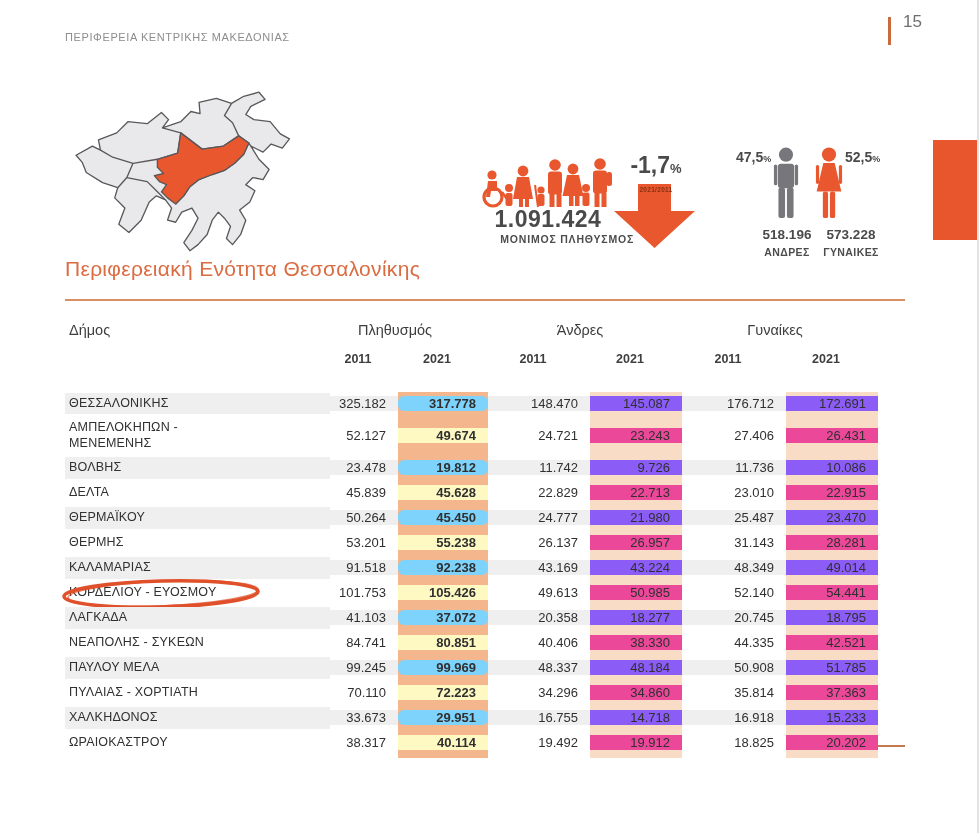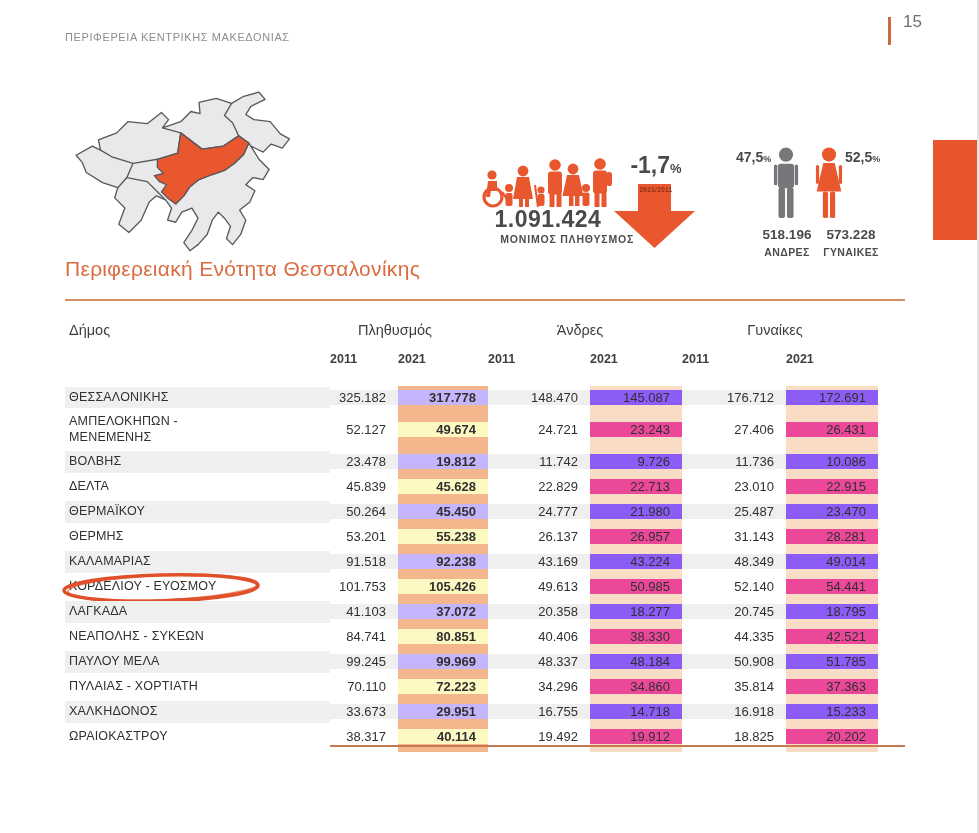--- a/index.html
+++ b/index.html
@@ -90,38 +90,38 @@
     grid-template-columns:265px 68px 90px 102px 92px 104px 92px;
     align-items:center;
   }
   .group-header-row { height:30px; font-size:14.5px; color:#3e3e3e; }
   .gh-name { padding-left:4px; }
   .gh-span2 { text-align:center; }
   .gh-pop { grid-column:2 / span 2; padding-right:28px; }
   .gh-men { grid-column:4 / span 2; padding-right:10px; }
   .gh-women { grid-column:6 / span 2; padding-right:10px; }
   .year-header-row { height:27px; font-size:12.5px; font-weight:bold; color:#3e3e3e; }
-  .year-cell { text-align:left; padding-right:12px; }
-
-  .table-body { position:relative; margin-top:14px; }
+  .year-cell { text-align:center; padding-right:12px; }
+
+  .table-body { position:relative; margin-top:20px; }
   .band { position:absolute; top:0; bottom:-4px; z-index:0; }
   .band-pop   { left:333px; width:90px; background:#f4b68c; }
   .band-men   { left:525px; width:92px; background:#f8dcc6; }
   .band-women { left:721px; width:92px; background:#f8dcc6; }
 
   .table-row { position:relative; z-index:1; min-height:23px; margin-bottom:2px;
     font-size:12.5px; color:#303030; }
   .cell-name { padding:3px 4px 3px 4px; letter-spacing:.2px; position:relative; }
   .cell-name .nm { display:inline-block; max-width:178px; line-height:1.25; }
   .cell-num { text-align:right; padding-right:12px; font-size:13px; white-space:nowrap; }
   .cell-pop2021 { font-weight:bold; }
 
   .row-gray .cell-plain  { background:#efefef; }
   .row-white .cell-plain { background:#ffffff; }
-  .row-gray  .cell-pop2021 { background:#c4b5fd; }
+  .row-gray  .cell-pop2021 { background:#7dd3fc;border-radius:6px; }
   .row-white .cell-pop2021 { background:#fef9c3; }
   .row-gray  .cell-light2021 { background:#8b5cf6; }
   .row-white .cell-light2021 { background:#ec4899; }
 
   .bottom-rule {
     position:absolute; left:65px; top:745px; width:840px; height:2px;
     background:#c4794f;
   }
 
   

